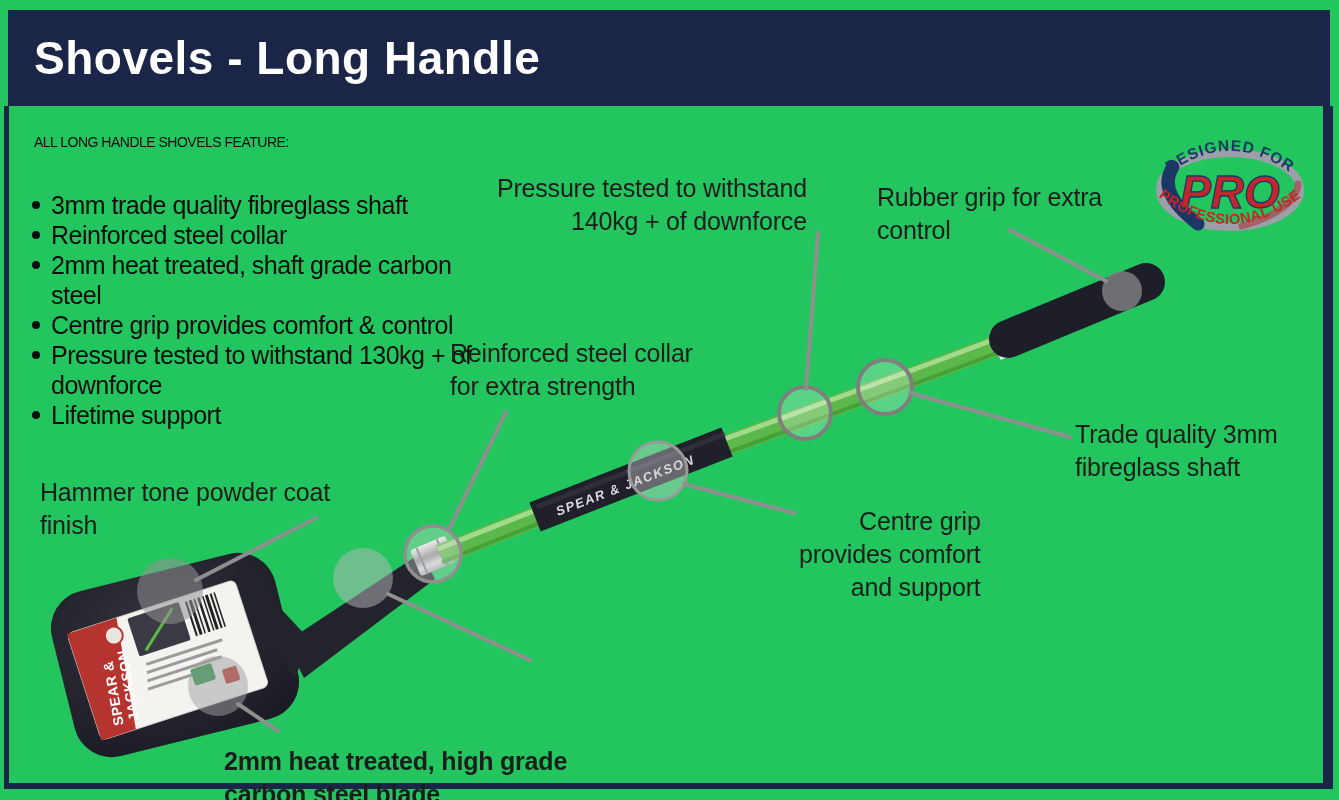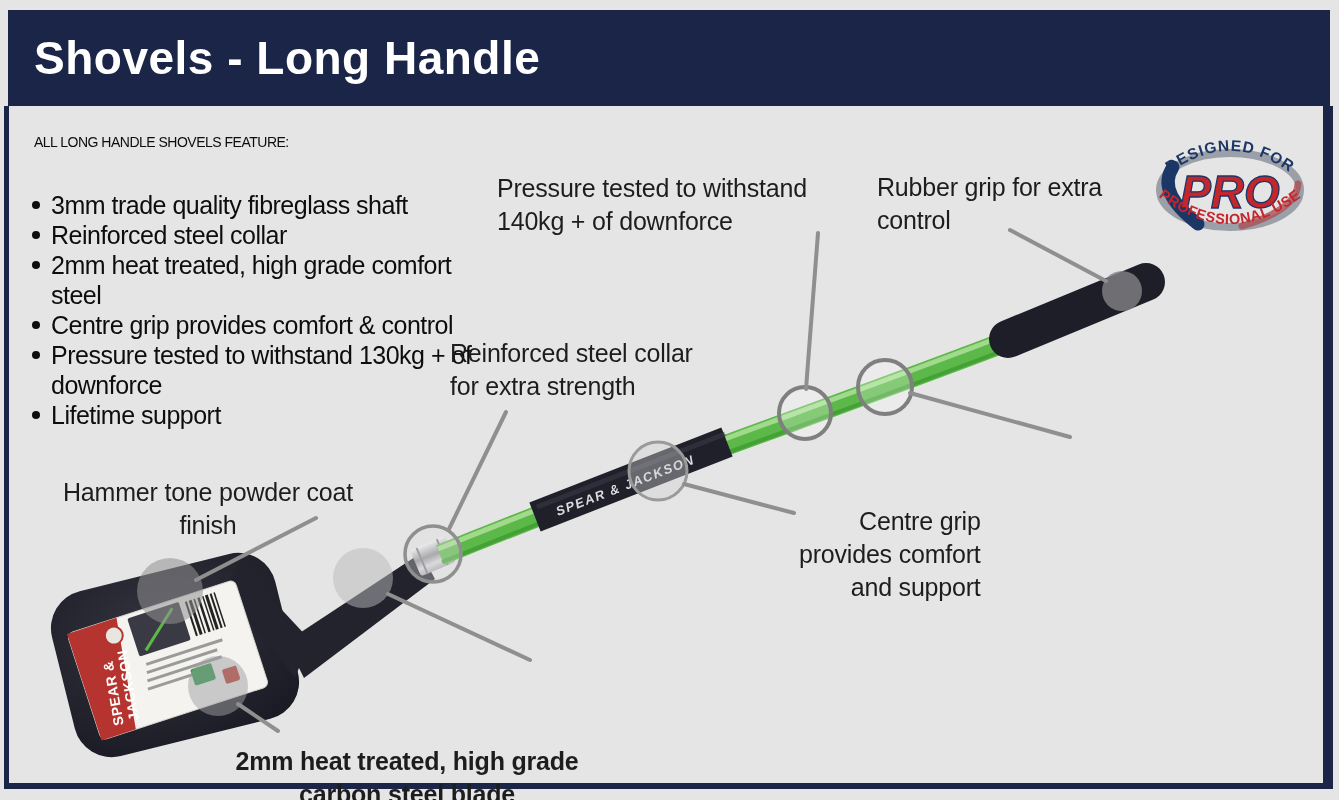--- a/index.html
+++ b/index.html
@@ -1,17 +1,17 @@
 <!DOCTYPE html>
 <html><head>
 <meta charset="utf-8">
 <style>
   html,body{margin:0;padding:0;background:#ffffff;}
   .page{
-    position:relative;width:1339px;height:800px;background:#e5e5e5;overflow:hidden;
+    position:relative;width:1339px;height:800px;background:#22c55e;overflow:hidden;
     font-family:"Liberation Sans","DejaVu Sans",sans-serif;
   }
   .header-bar{
     position:absolute;left:8px;top:10px;right:9px;height:96px;
     background:#1a2547;display:flex;align-items:center;
   }
   .header-bar h1{
     margin:0;padding-left:26px;color:#ffffff;font-size:46px;font-weight:bold;letter-spacing:0.5px;
   }
   .frame{
@@ -32,21 +32,21 @@
     position:relative;padding-left:21px;font-size:25px;line-height:30px;
     letter-spacing:-0.5px;white-space:pre-line;color:#0d0d0d;
   }
   .features li::before{
     content:"";position:absolute;left:2px;top:11px;width:8px;height:8px;border-radius:50%;background:#0d0d0d;
   }
   .callout{
     position:absolute;font-size:25px;line-height:33px;color:#1d1d1d;
     white-space:pre-line;z-index:3;letter-spacing:-0.2px;
   }
-  .align-right{text-align:center;}
+  .align-right{text-align:left;}
   .badge{position:absolute;left:1146px;top:112px;width:168px;height:136px;z-index:3;}
   .art{position:absolute;left:0;top:0;width:1339px;height:800px;z-index:1;}
 </style>
 </head>
 <body>
 
 <div class="page">
 
   <div class="header-bar">
     <h1>Shovels - Long Handle</h1>
@@ -144,34 +144,36 @@
       <line x1="388" y1="594" x2="530" y2="660"></line>
       <line x1="238" y1="704" x2="278" y2="731"></line>
     </g>
   </svg>
 
   <div class="features">
     <h2>ALL LONG HANDLE SHOVELS FEATURE:</h2>
     <ul>
       <li>3mm trade quality fibreglass shaft</li>
       <li>Reinforced steel collar</li>
-      <li>2mm heat treated, high grade comfort steel</li>
+      <li>2mm heat treated, shaft grade carbon steel</li>
       <li>Centre grip provides comfort &amp; control</li>
       <li>Pressure tested to withstand 130kg + of
 downforce</li>
       <li>Lifetime support</li>
     </ul>
   </div>
 
-  <div class="callout" style="left:497px;top:172px;">Pressure tested to withstand
+  <div class="callout" style="left:497px;top:172px;text-align:right;">Pressure tested to withstand
 140kg + of downforce</div>
-  <div class="callout" style="left:877px;top:171px;">Rubber grip for extra
+  <div class="callout" style="left:877px;top:181px;">Rubber grip for extra
 control</div>
   <div class="callout" style="left:450px;top:337px;">Reinforced steel collar
 for extra strength</div>
+  <div class="callout" style="left:1075px;top:418px;">Trade quality 3mm
+fibreglass shaft</div>
   <div class="callout" style="left:799px;top:505px;text-align:right;">Centre grip
 provides comfort
 and support</div>
   <div class="callout align-right" style="left:40px;top:476px;width:336px;">Hammer tone powder coat
 finish</div>
   <div class="callout align-right" style="left:224px;top:745px;width:366px;font-weight:bold;">2mm heat treated, high grade
 carbon steel blade</div>
 
   <svg class="badge" viewBox="0 0 168 136">
     <defs>

